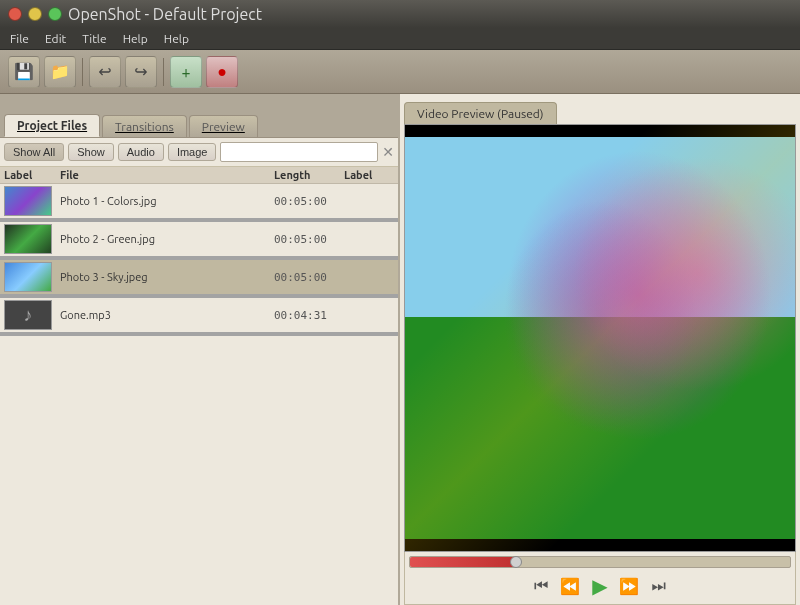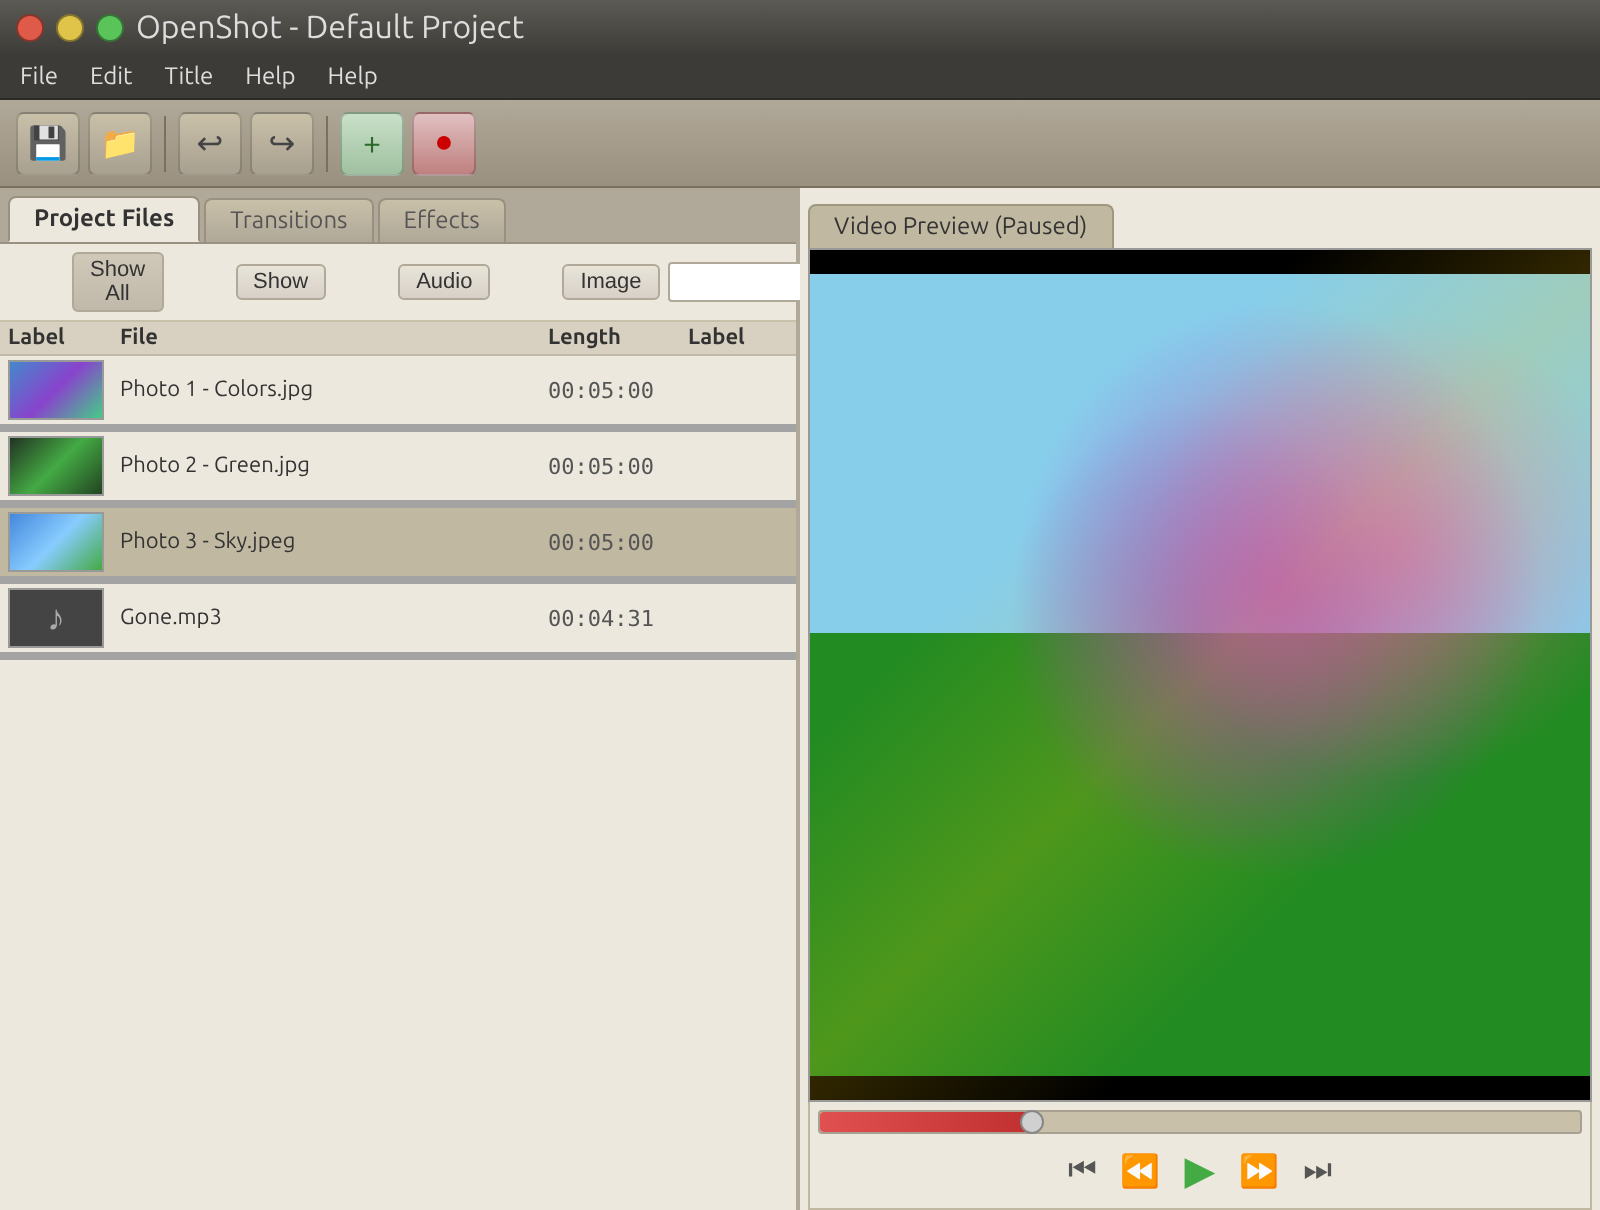--- a/index.html
+++ b/index.html
@@ -93,23 +93,24 @@
       display: flex;
       flex-direction: column;
       border-right: 2px solid #b0a898;
     }
 
     
     #tabs-bar {
       display: flex;
       background: #b0a898;
       border-bottom: 1px solid #9a9080;
-      height: 28px;
+      height: 44px;
       align-items: flex-end;
       padding: 0 0 0 4px;
+      text-decoration: underline;
     }
     .tab {
       padding: 4px 12px;
       border: 1px solid #9a9080;
       border-bottom: none;
       border-radius: 4px 4px 0 0;
       cursor: pointer;
       font-size: 12px;
       margin-right: 2px;
     }
@@ -134,21 +135,20 @@
       border-bottom: 1px solid #c8c0a8;
     }
     .filter-btn {
       padding: 2px 8px;
       border: 1px solid #b0a898;
       border-radius: 3px;
       cursor: pointer;
       font-size: 11px;
       background: linear-gradient(to bottom, #e8e4d8, #d8d0c8);
       color: #333;
-      margin-left: 32px;
     }
     .filter-btn-active {
       background: linear-gradient(to bottom, #d0c8b8, #c0b8a8);
     }
     #search-box {
       flex: 1;
       height: 20px;
       border: 1px solid #b0a898;
       border-radius: 2px;
       background: white;
@@ -341,21 +341,21 @@
   <div id="left-panel">
 
     <div id="tabs-bar">
       <div class="tab tab-active">
         <span>Project Files</span>
       </div>
       <div class="tab tab-inactive">
         <span>Transitions</span>
       </div>
       <div class="tab tab-inactive">
-        <span>Effects</span>
+        <span>Preview</span>
       </div>
     </div>
 
     <div id="filter-bar">
       <button class="filter-btn filter-btn-active">Show All</button>
       <button class="filter-btn">Show</button>
       <button class="filter-btn">Audio</button>
       <button class="filter-btn">Image</button>
       <input type="text" id="search-box" style="">
       <span class="search-clear">✕</span>

